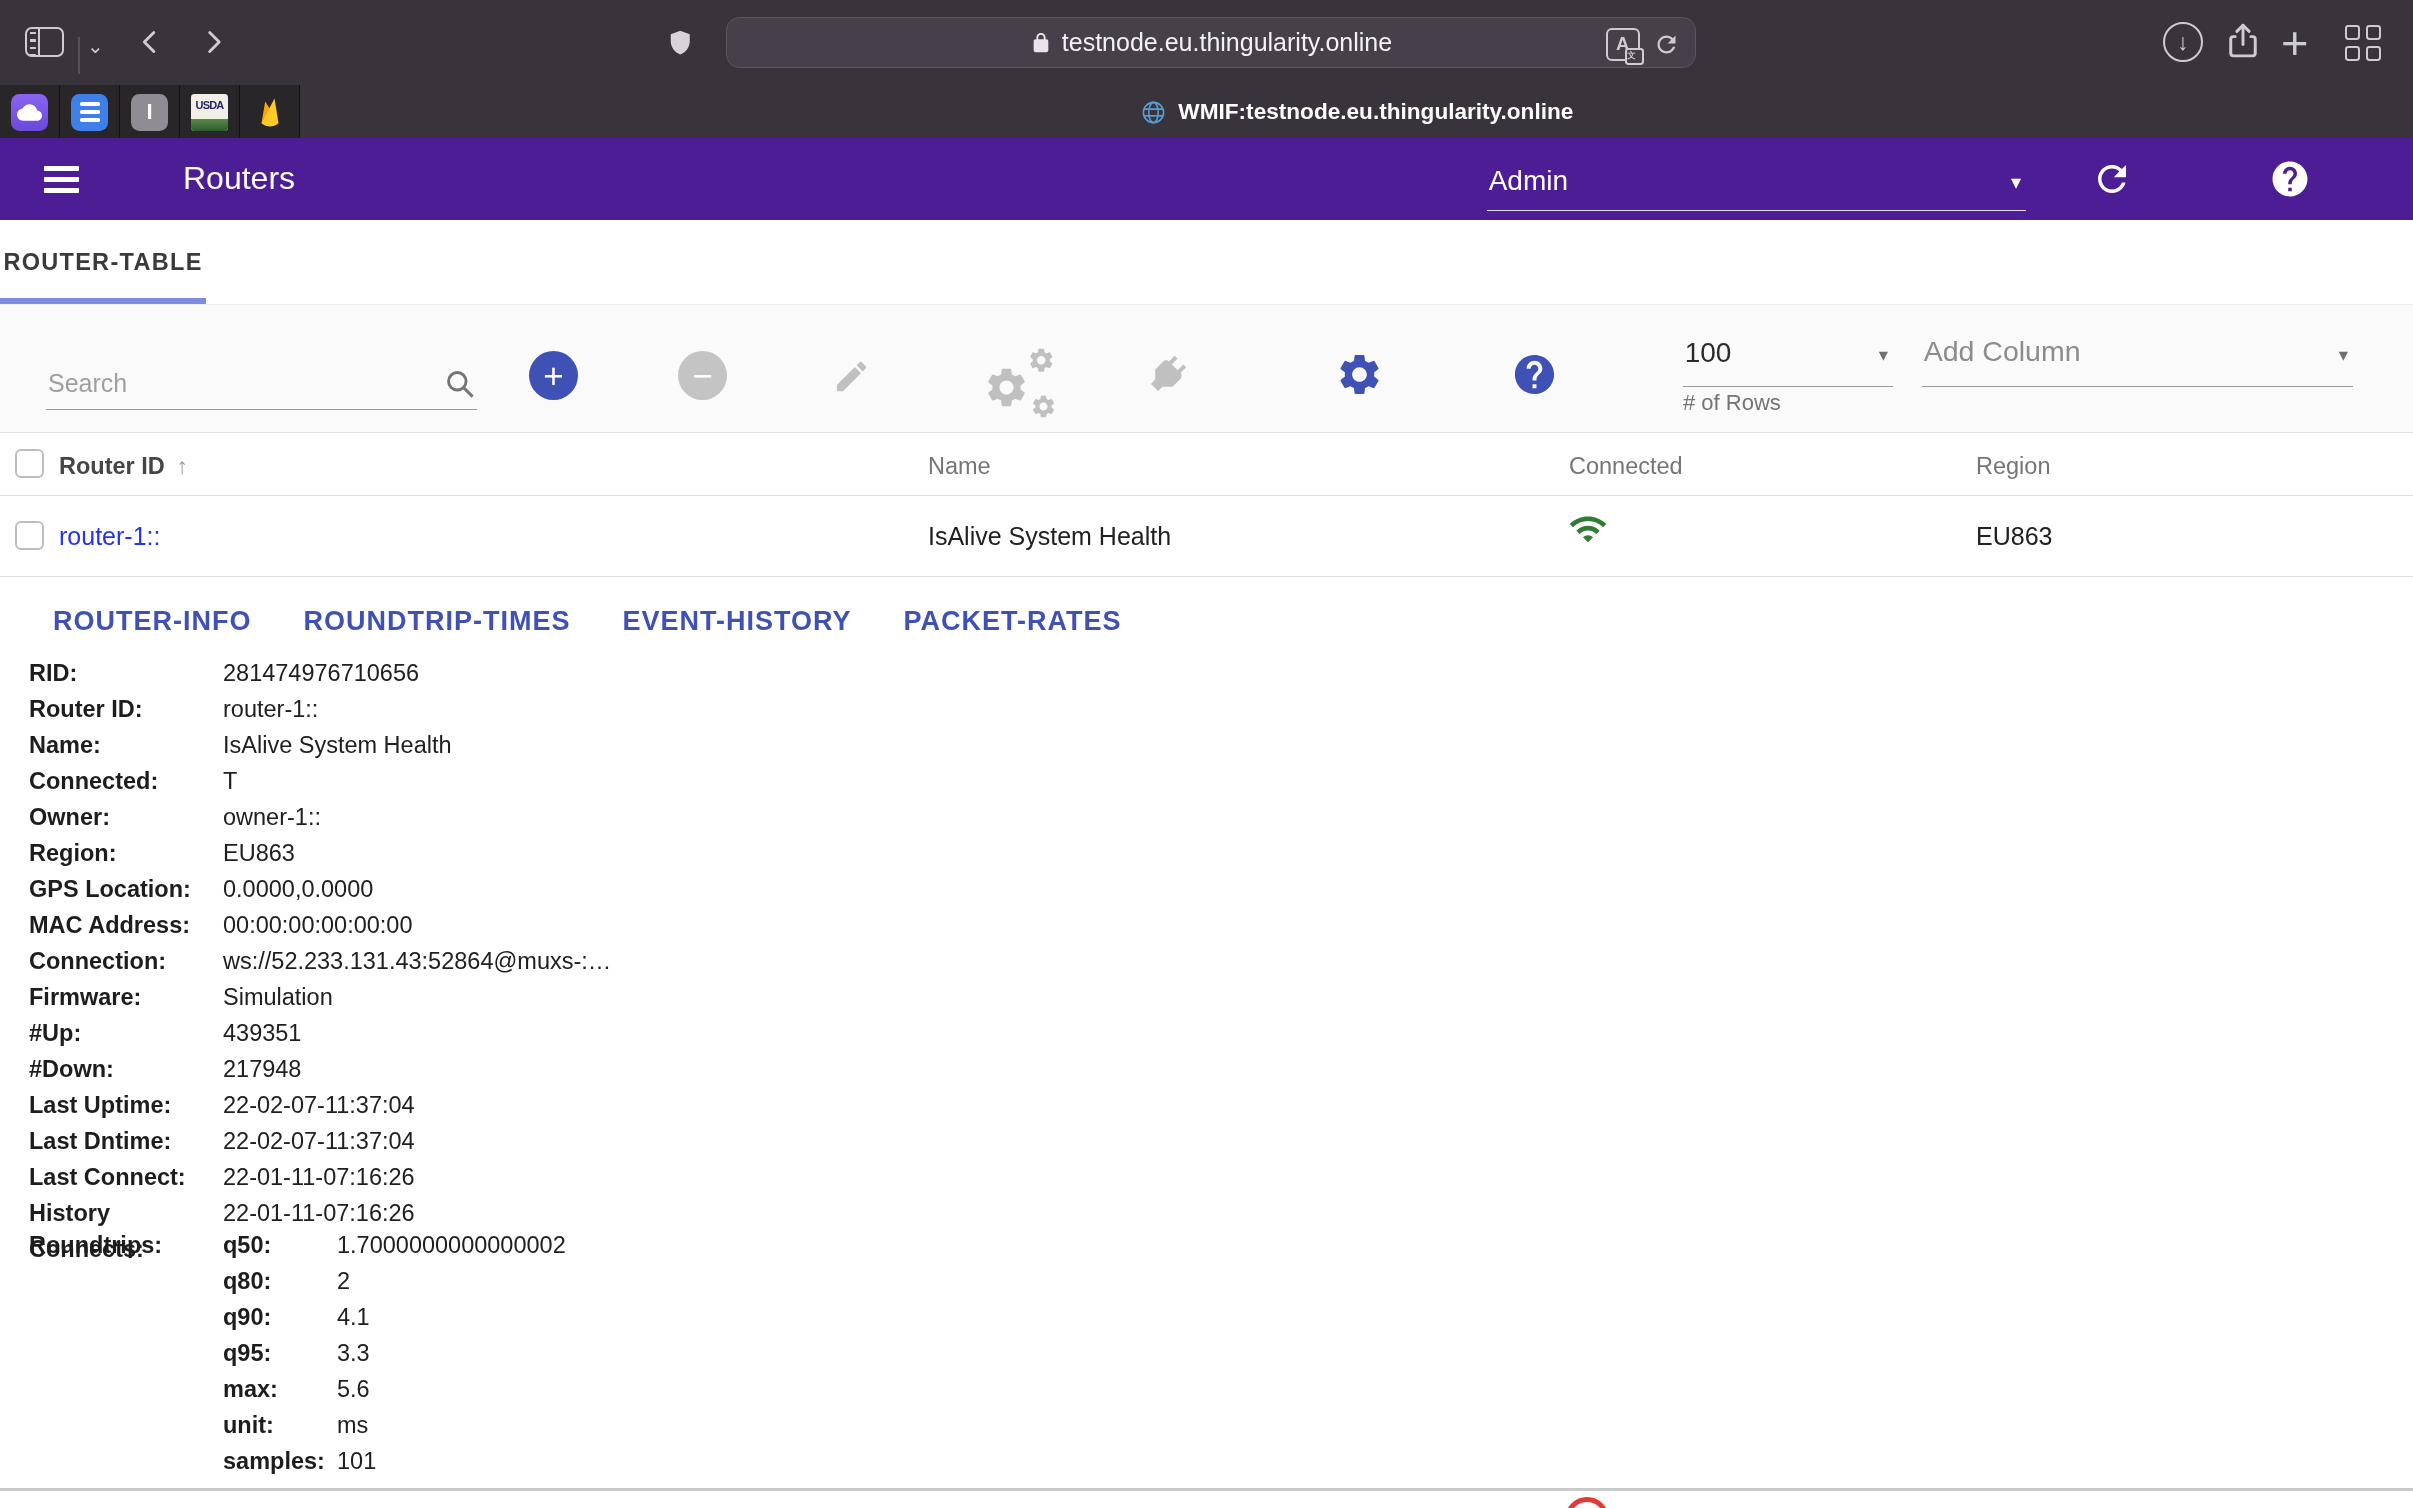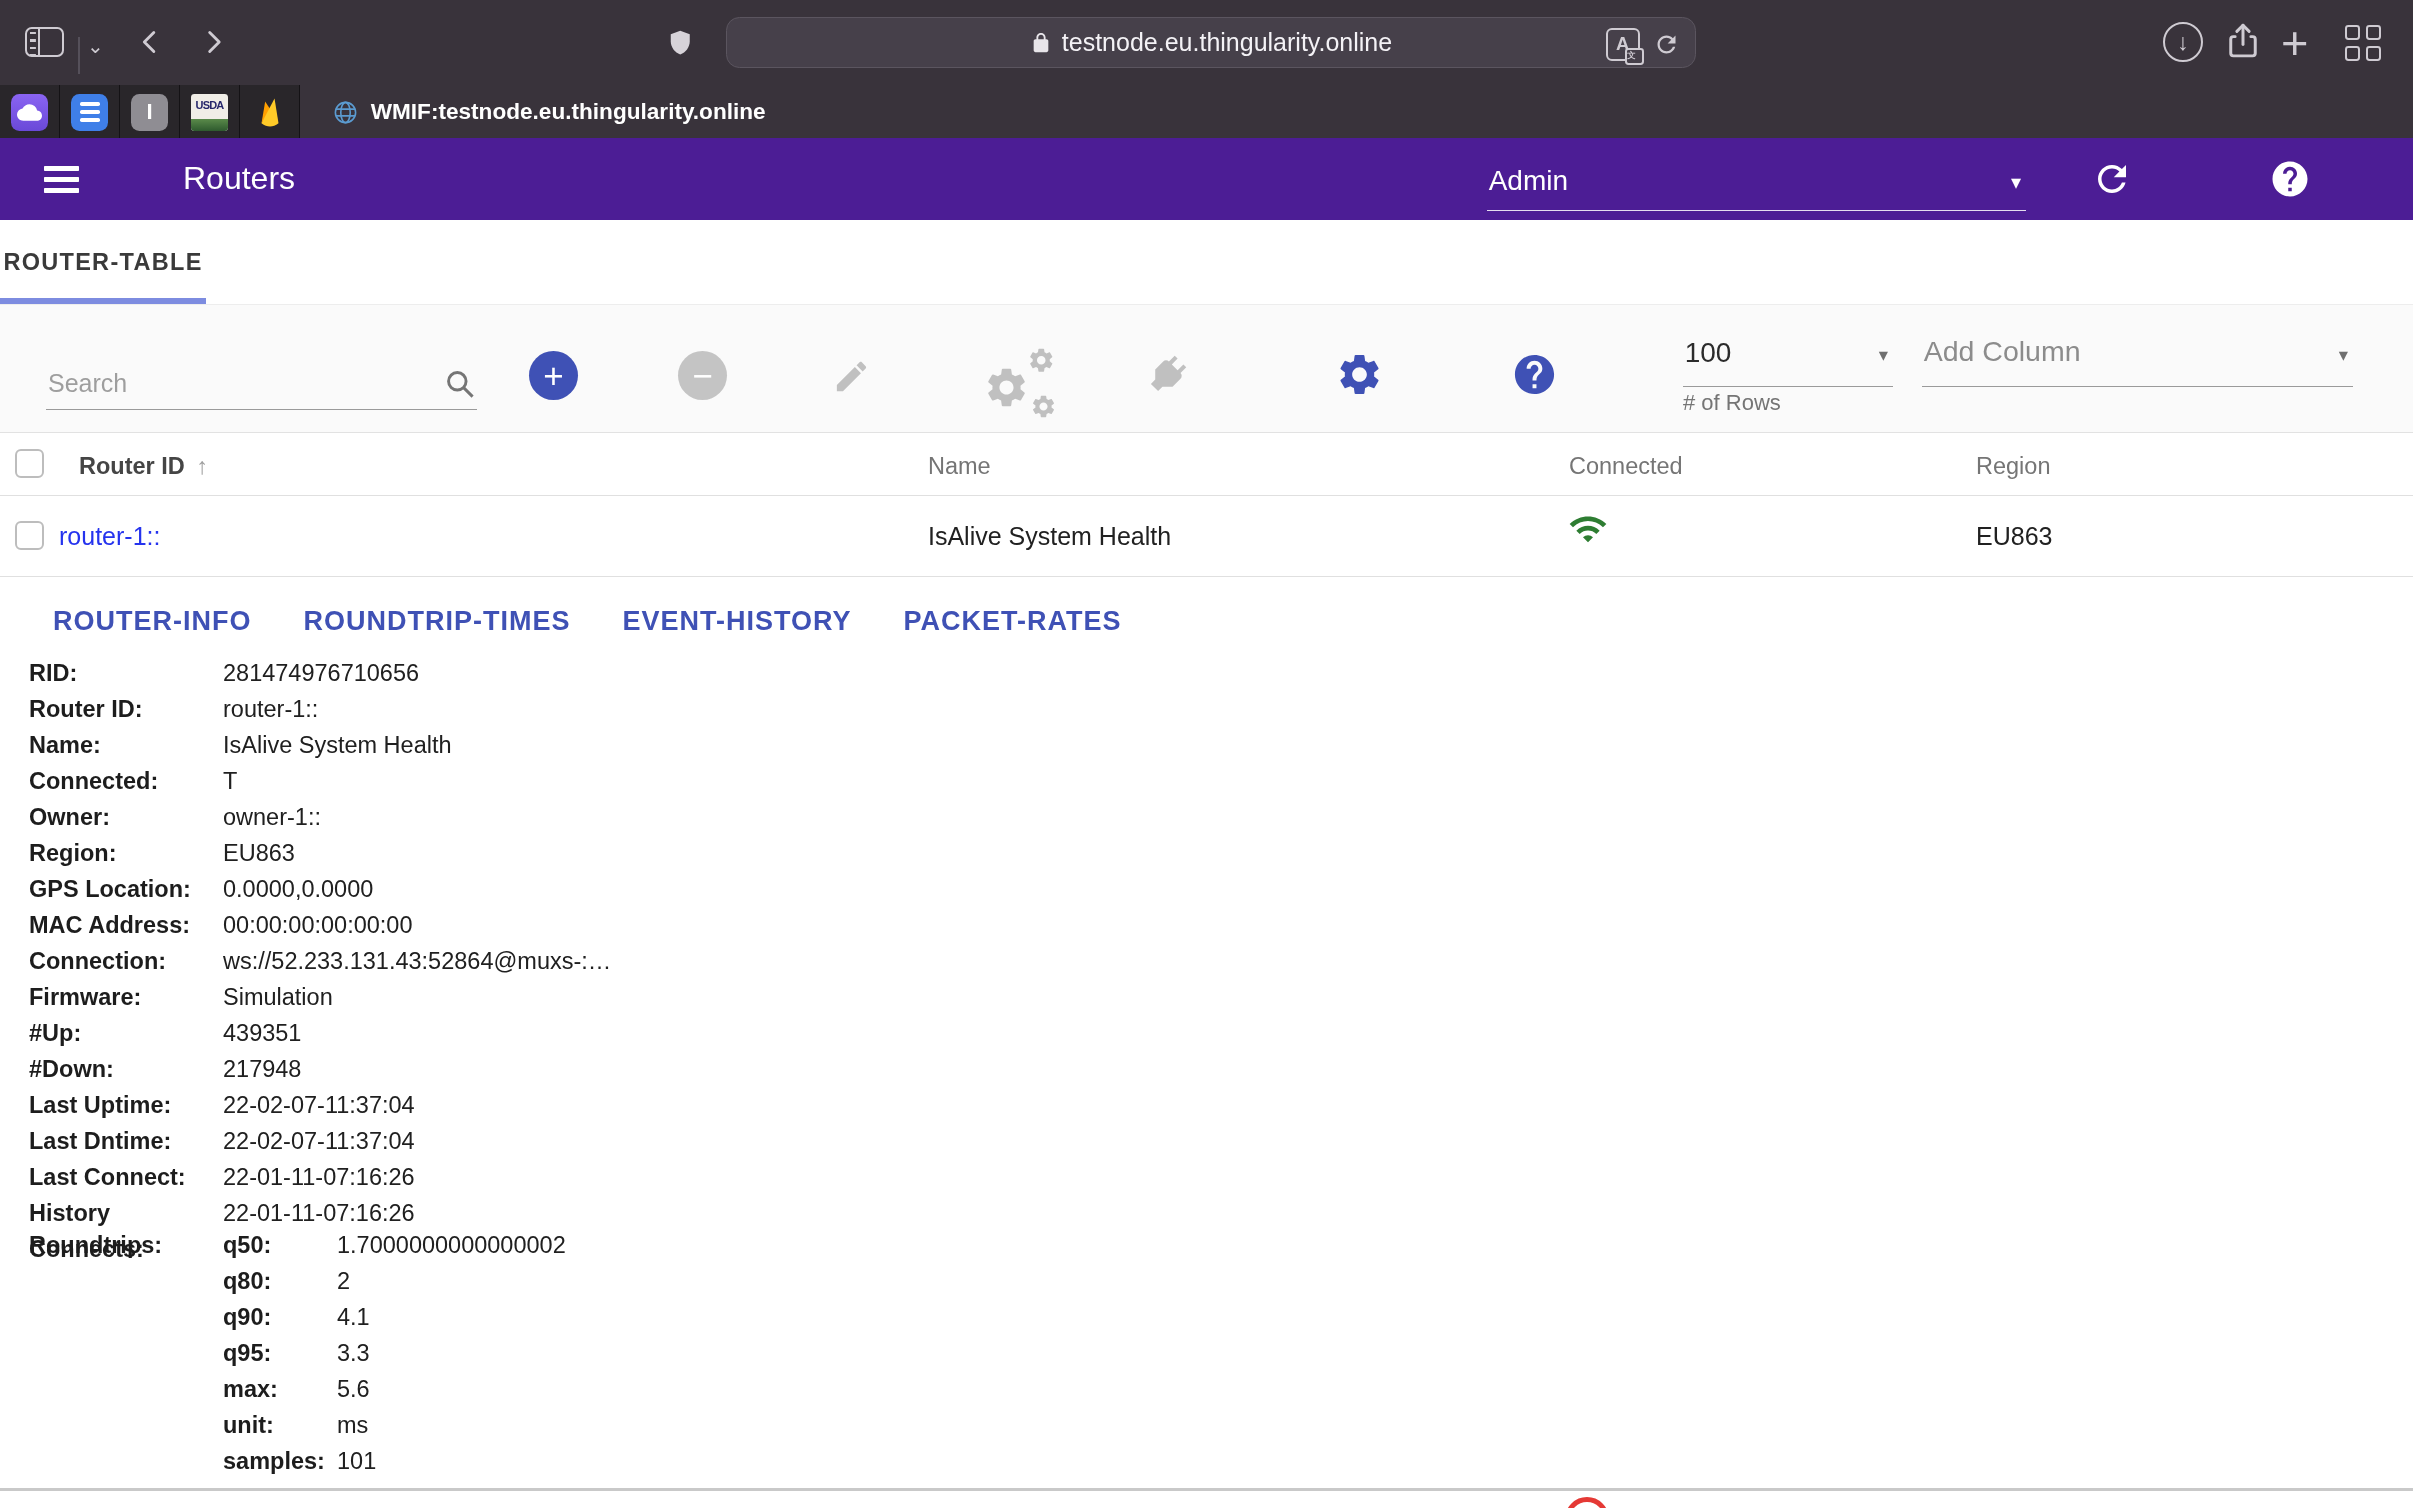--- a/index.html
+++ b/index.html
@@ -34,21 +34,21 @@
   .tabstrip{position:absolute;left:0;top:85px;width:2413px;height:54px;background:#1f1d20;display:flex;}
   .pinned{width:59px;height:54px;background:#29262a;border-right:1.7px solid #141215;display:flex;align-items:center;justify-content:center;flex:none;}
   .fav{width:37px;height:37px;border-radius:8.4px;display:flex;align-items:center;justify-content:center;overflow:hidden;}
   .fav-cloud{background:linear-gradient(180deg,#8a64f2,#6a49d8);}
   .fav-docs{background:#3f7fe8;display:flex;flex-direction:column;gap:4.2px;align-items:center;justify-content:center;}
   .fav-docs i{display:block;width:20px;height:4.2px;background:#fff;border-radius:1.7px;}
   .fav-gray{background:#8f8d93;color:#fff;font-size:22px;font-weight:700;}
   .fav-usda{background:#f1eee7;border-radius:3.4px;flex-direction:column;display:flex;align-items:center;justify-content:flex-start;}
   .fav-usda .usda-t{font-size:11px;font-weight:700;color:#27276b;margin-top:5.9px;letter-spacing:-0.8px;}
   .fav-usda .usda-g{width:100%;height:11.7px;background:linear-gradient(180deg,#5a8a4a,#2e5a2e);margin-top:auto;}
-  .activetab{flex:1;background:#39333b;display:flex;align-items:center;justify-content:flex-start;gap:11.7px;padding-left:32px;}
+  .activetab{flex:1;background:#39333b;display:flex;align-items:center;justify-content:center;gap:11.7px;}
   .activetab .tabtitle{color:#ffffff;font-size:22.6px;font-weight:600;}
 
   
   .appheader{position:absolute;left:0;top:138px;width:2413px;height:82px;background:#4c1d95;}
   .hamburger{position:absolute;left:44px;top:28px;width:35px;height:27px;display:flex;flex-direction:column;justify-content:space-between;}
   .hamburger i{display:block;height:5px;background:#fff;border-radius:0.8px;}
   .apptitle{position:absolute;left:183px;top:22px;font-size:32px;color:#fff;}
   .acct{position:absolute;left:1487px;top:8.4px;width:539px;height:65px;border-bottom:1.7px solid rgba(255,255,255,0.85);box-sizing:border-box;}
   .acct .acct-v{position:absolute;left:1.7px;top:18.4px;font-size:28px;color:#fff;}
   .acct .acct-c{position:absolute;right:5px;top:23.5px;font-size:20px;color:#fff;}
@@ -86,21 +86,21 @@
   .addcol-sel{position:absolute;left:1922px;top:17px;width:431px;height:65px;border-bottom:1.7px solid #9a9a9a;box-sizing:border-box;}
   .addcol-sel .val{position:absolute;left:1.7px;top:13.4px;font-size:28.5px;color:#8c8c8c;}
   .addcol-sel .car{position:absolute;right:5px;top:22px;font-size:18.4px;color:#6f6f6f;}
 
   
   .thead{position:absolute;left:0;top:433px;width:2413px;height:63px;border-bottom:1.7px solid #e0e0e0;box-sizing:border-box;background:#fff;}
   .trow{position:absolute;left:0;top:496px;width:2413px;height:81px;border-bottom:1.7px solid #e0e0e0;box-sizing:border-box;background:#fff;}
   .cbx{position:absolute;left:15px;width:28.5px;height:28.5px;border:2.5px solid #bdbdbd;border-radius:5.9px;box-sizing:border-box;background:#fff;}
   .thead .cbx{top:16px;} .trow .cbx{top:25px;}
   .hcell{position:absolute;font-size:23.5px;color:#757575;top:20px;}
-  .hcell.sorted{color:#454545;font-weight:600;margin-left:20px;}
+  .hcell.sorted{color:#454545;font-weight:600;}
   .sortarrow{font-size:23.5px;color:#9e9e9e;font-weight:400;margin-left:11.7px;}
   .rcell{position:absolute;font-size:25px;color:#212121;top:26px;}
   .lnk{color:#2533ee;}
   .wifi{position:absolute;left:1568px;top:13.4px;}
 
   
   .dtabs{position:absolute;left:0;top:589px;width:2413px;height:64px;display:flex;align-items:center;padding-left:53px;gap:52px;box-sizing:border-box;}
   .dtab{font-size:27px;font-weight:600;letter-spacing:1px;color:#3f51b5;}
 
   

